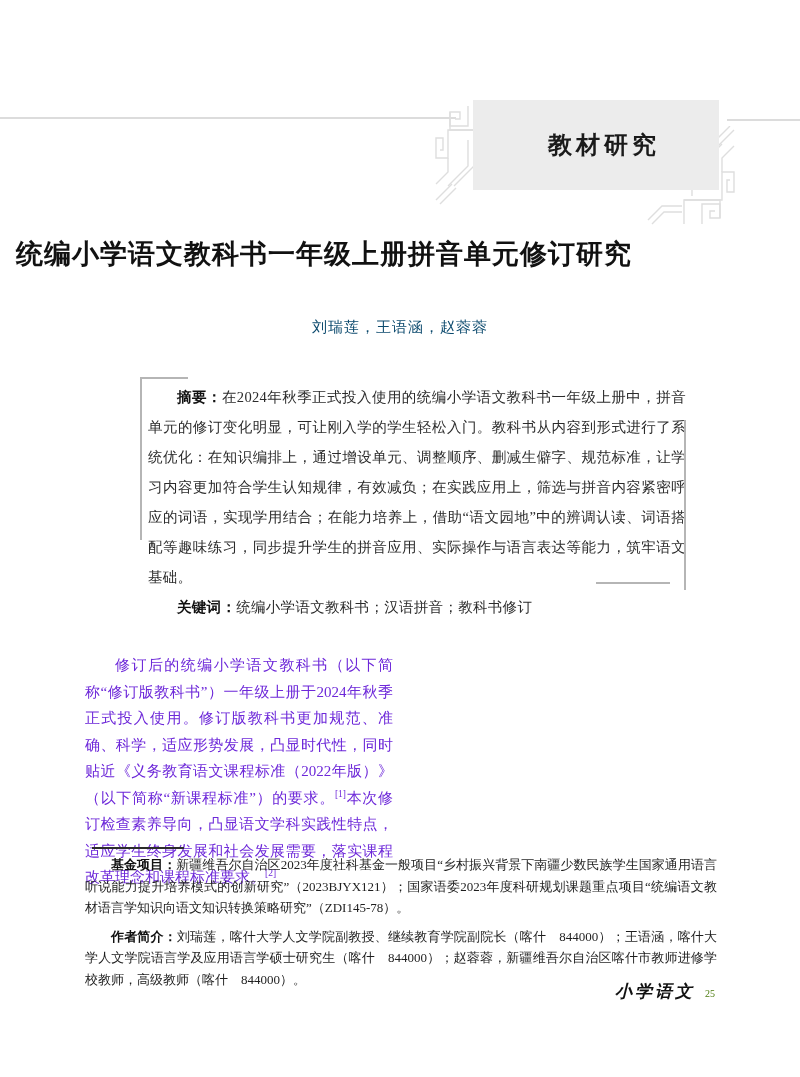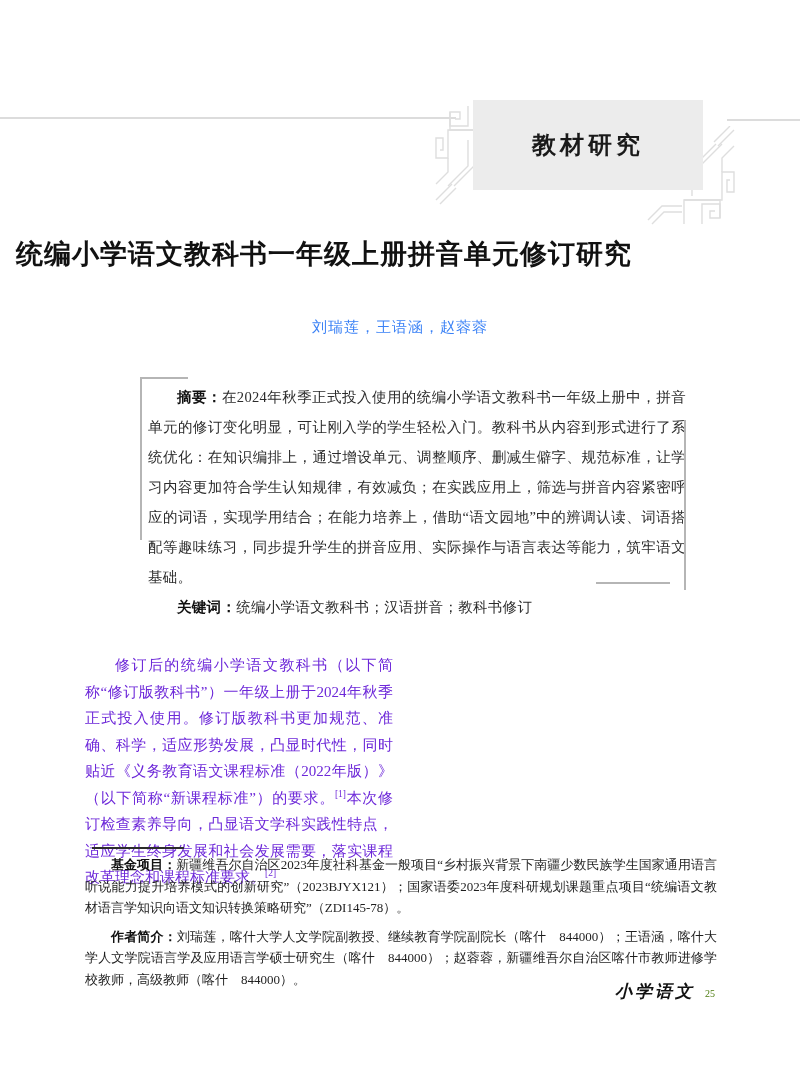--- a/index.html
+++ b/index.html
@@ -6,32 +6,32 @@
   .page{position:relative;width:800px;height:1077px;background:#ffffff;overflow:hidden;
         font-family:"Liberation Serif",serif;color:#1d1d1d;margin:0 auto;}
 
   
   .hrule{position:absolute;height:2px;background:#dcdcdc;}
   .hrule-left{left:0;top:117px;width:456px;}
   .hrule-right{left:727px;top:119px;width:73px;}
 
   
   .badge{position:absolute;left:473px;top:100px;width:230px;height:90px;background:#ececec;
-         display:flex;align-items:center;justify-content:center;z-index:2;}
+         display:flex;align-items:center;justify-content:center;z-index:2;padding-left:16px;}
   .badge span{font-weight:700;font-size:24px;letter-spacing:4px;color:#1a1a1a;}
 
   .pattern{position:absolute;z-index:1;}
   .pattern-left{left:434px;top:104px;}
   .pattern-right{left:646px;top:126px;}
 
   
   .title{position:absolute;left:0;top:236px;width:648px;text-align:center;
          font-size:27px;font-weight:700;letter-spacing:1px;color:#111;margin:0;}
   .authors{position:absolute;left:0;top:318px;width:800px;text-align:center;
-           font-size:15px;color:#3b82f6;letter-spacing:1px;}
+           font-size:15px;color:#0c4a6e;letter-spacing:1px;}
 
   
   .abstract{position:absolute;left:148px;top:382px;width:538px;font-size:14.5px;
             line-height:30px;text-align:justify;color:#2b2b2b;letter-spacing:0.3px;}
   .abstract p{margin:0;text-indent:2em;}
   .label{font-family:"Liberation Sans",sans-serif;font-weight:700;color:#111;}
   .mark{position:absolute;background:#b5b5b5;z-index:1;}
   .mark-left-v{left:140px;top:377px;width:2px;height:163px;}
   .mark-left-h{left:140px;top:377px;width:48px;height:2px;}
   .mark-right-v{left:684px;top:420px;width:2px;height:170px;}

